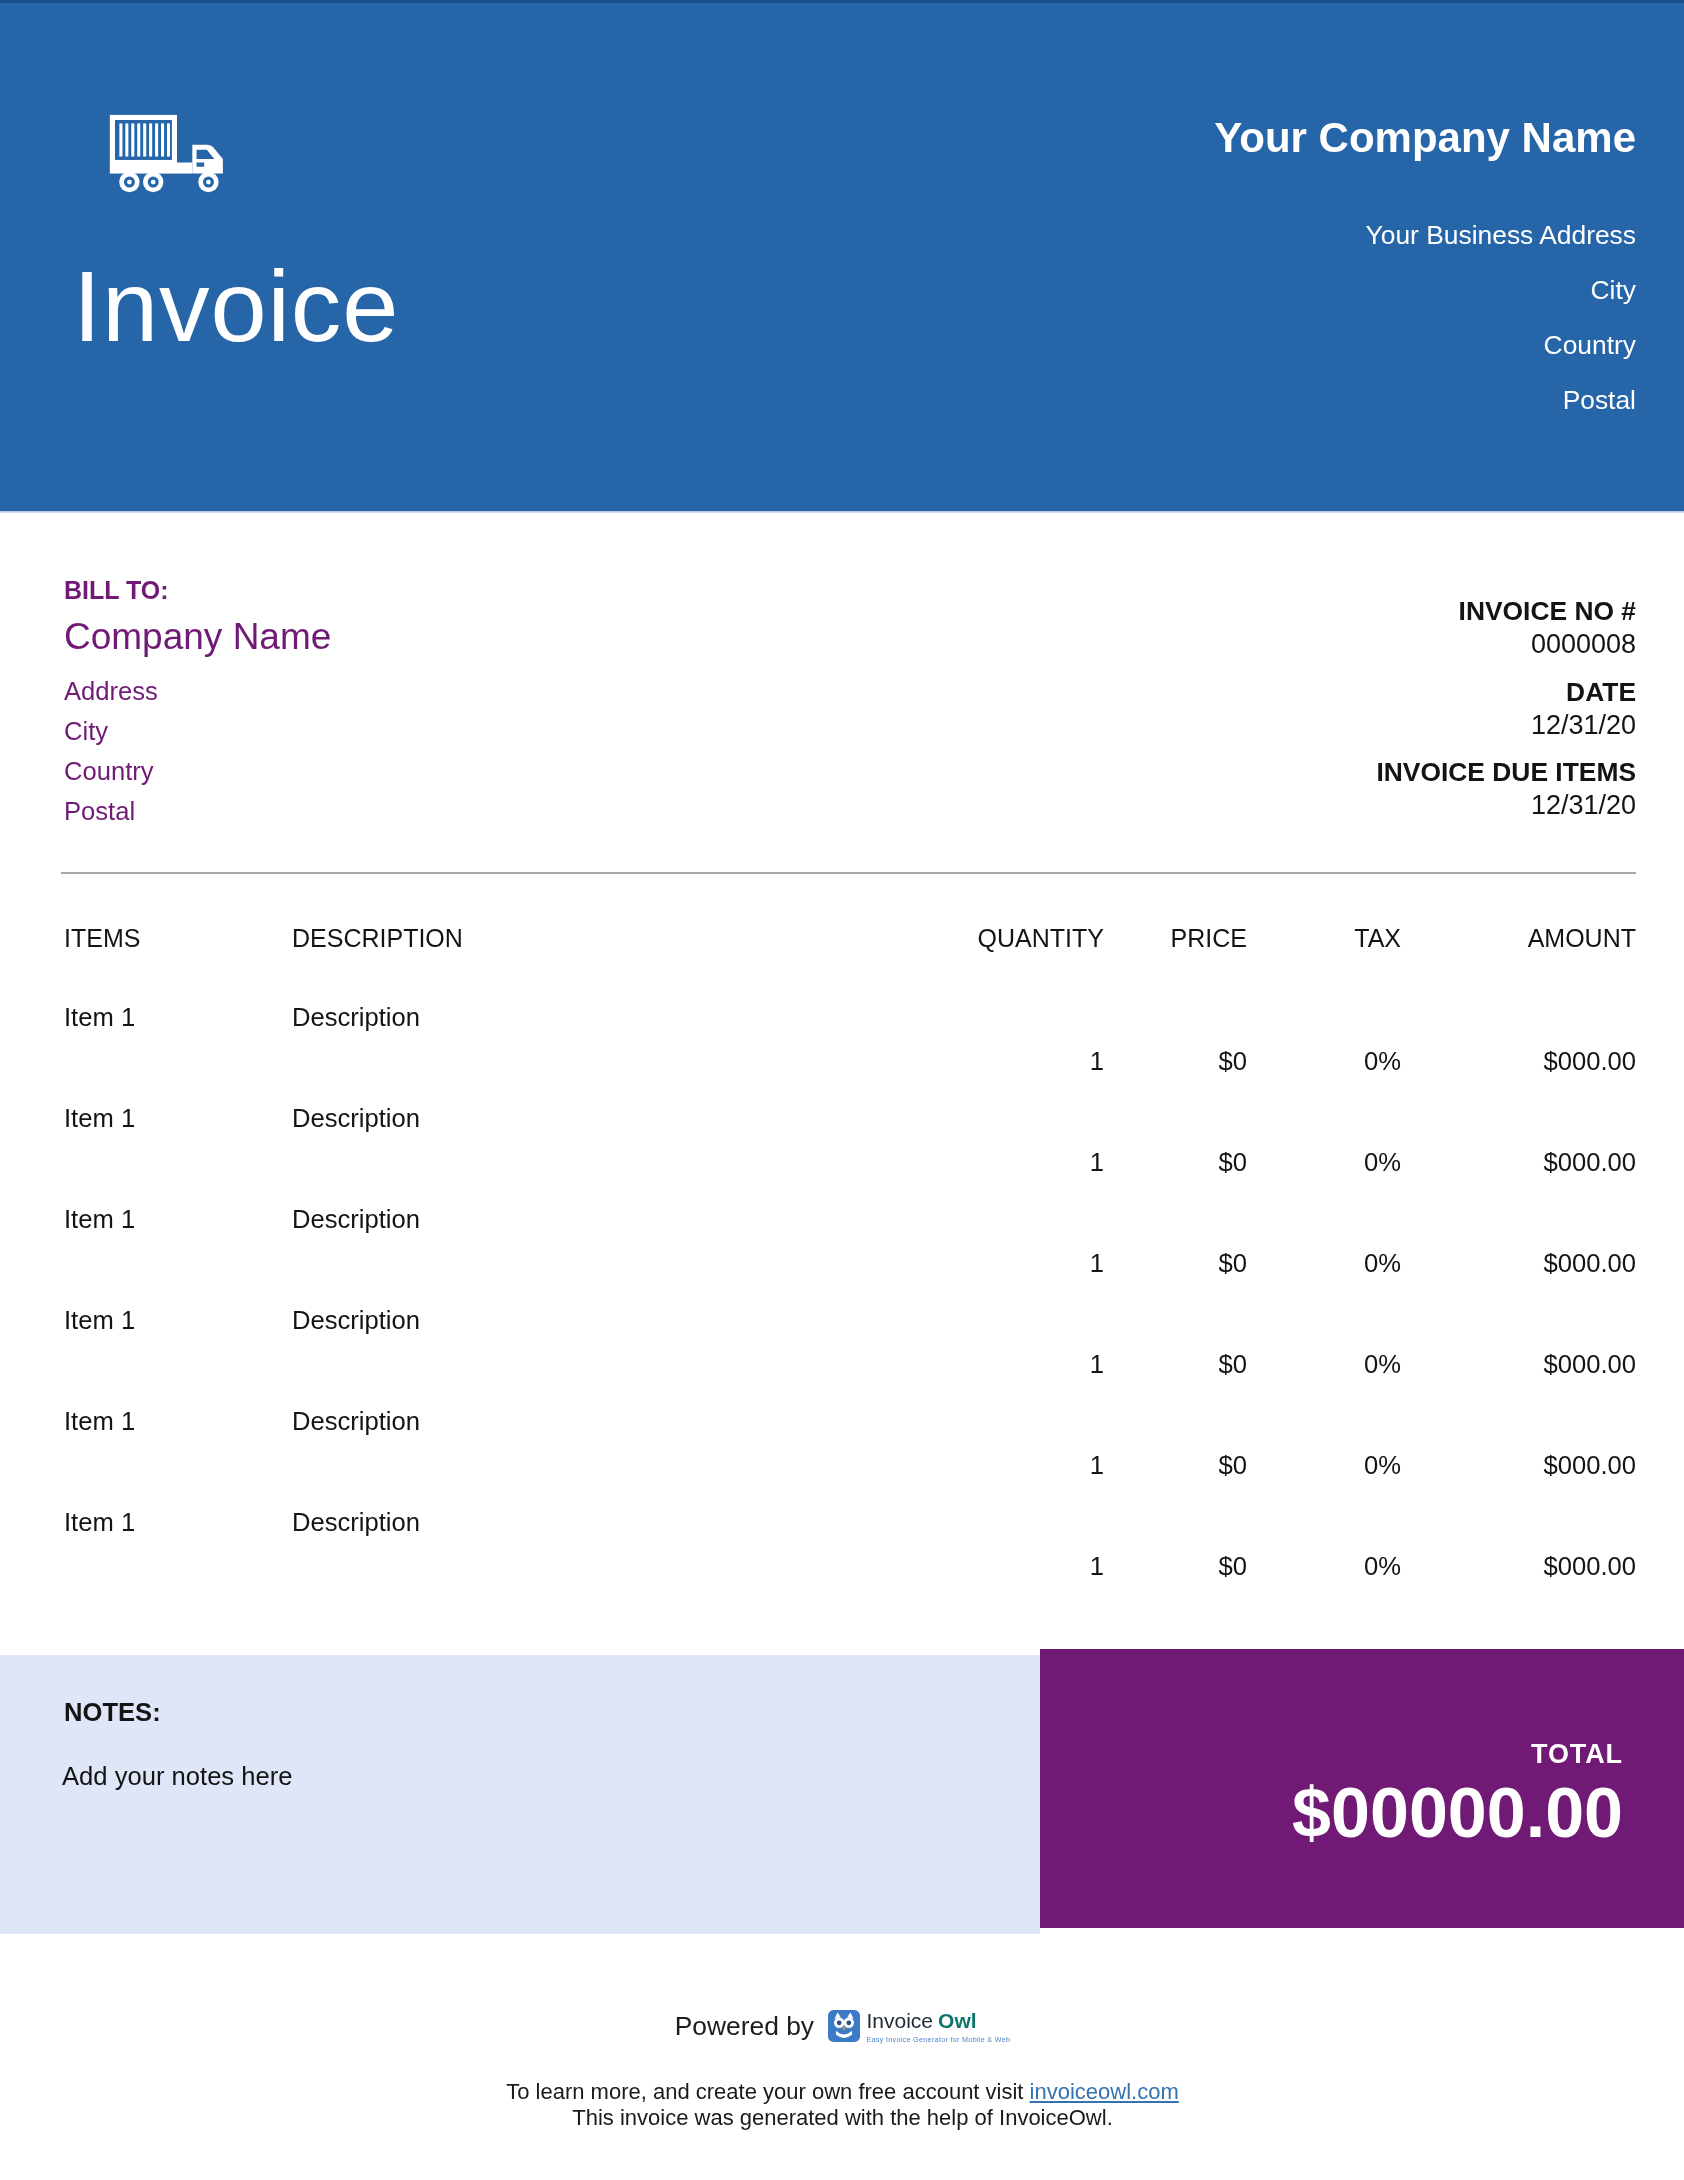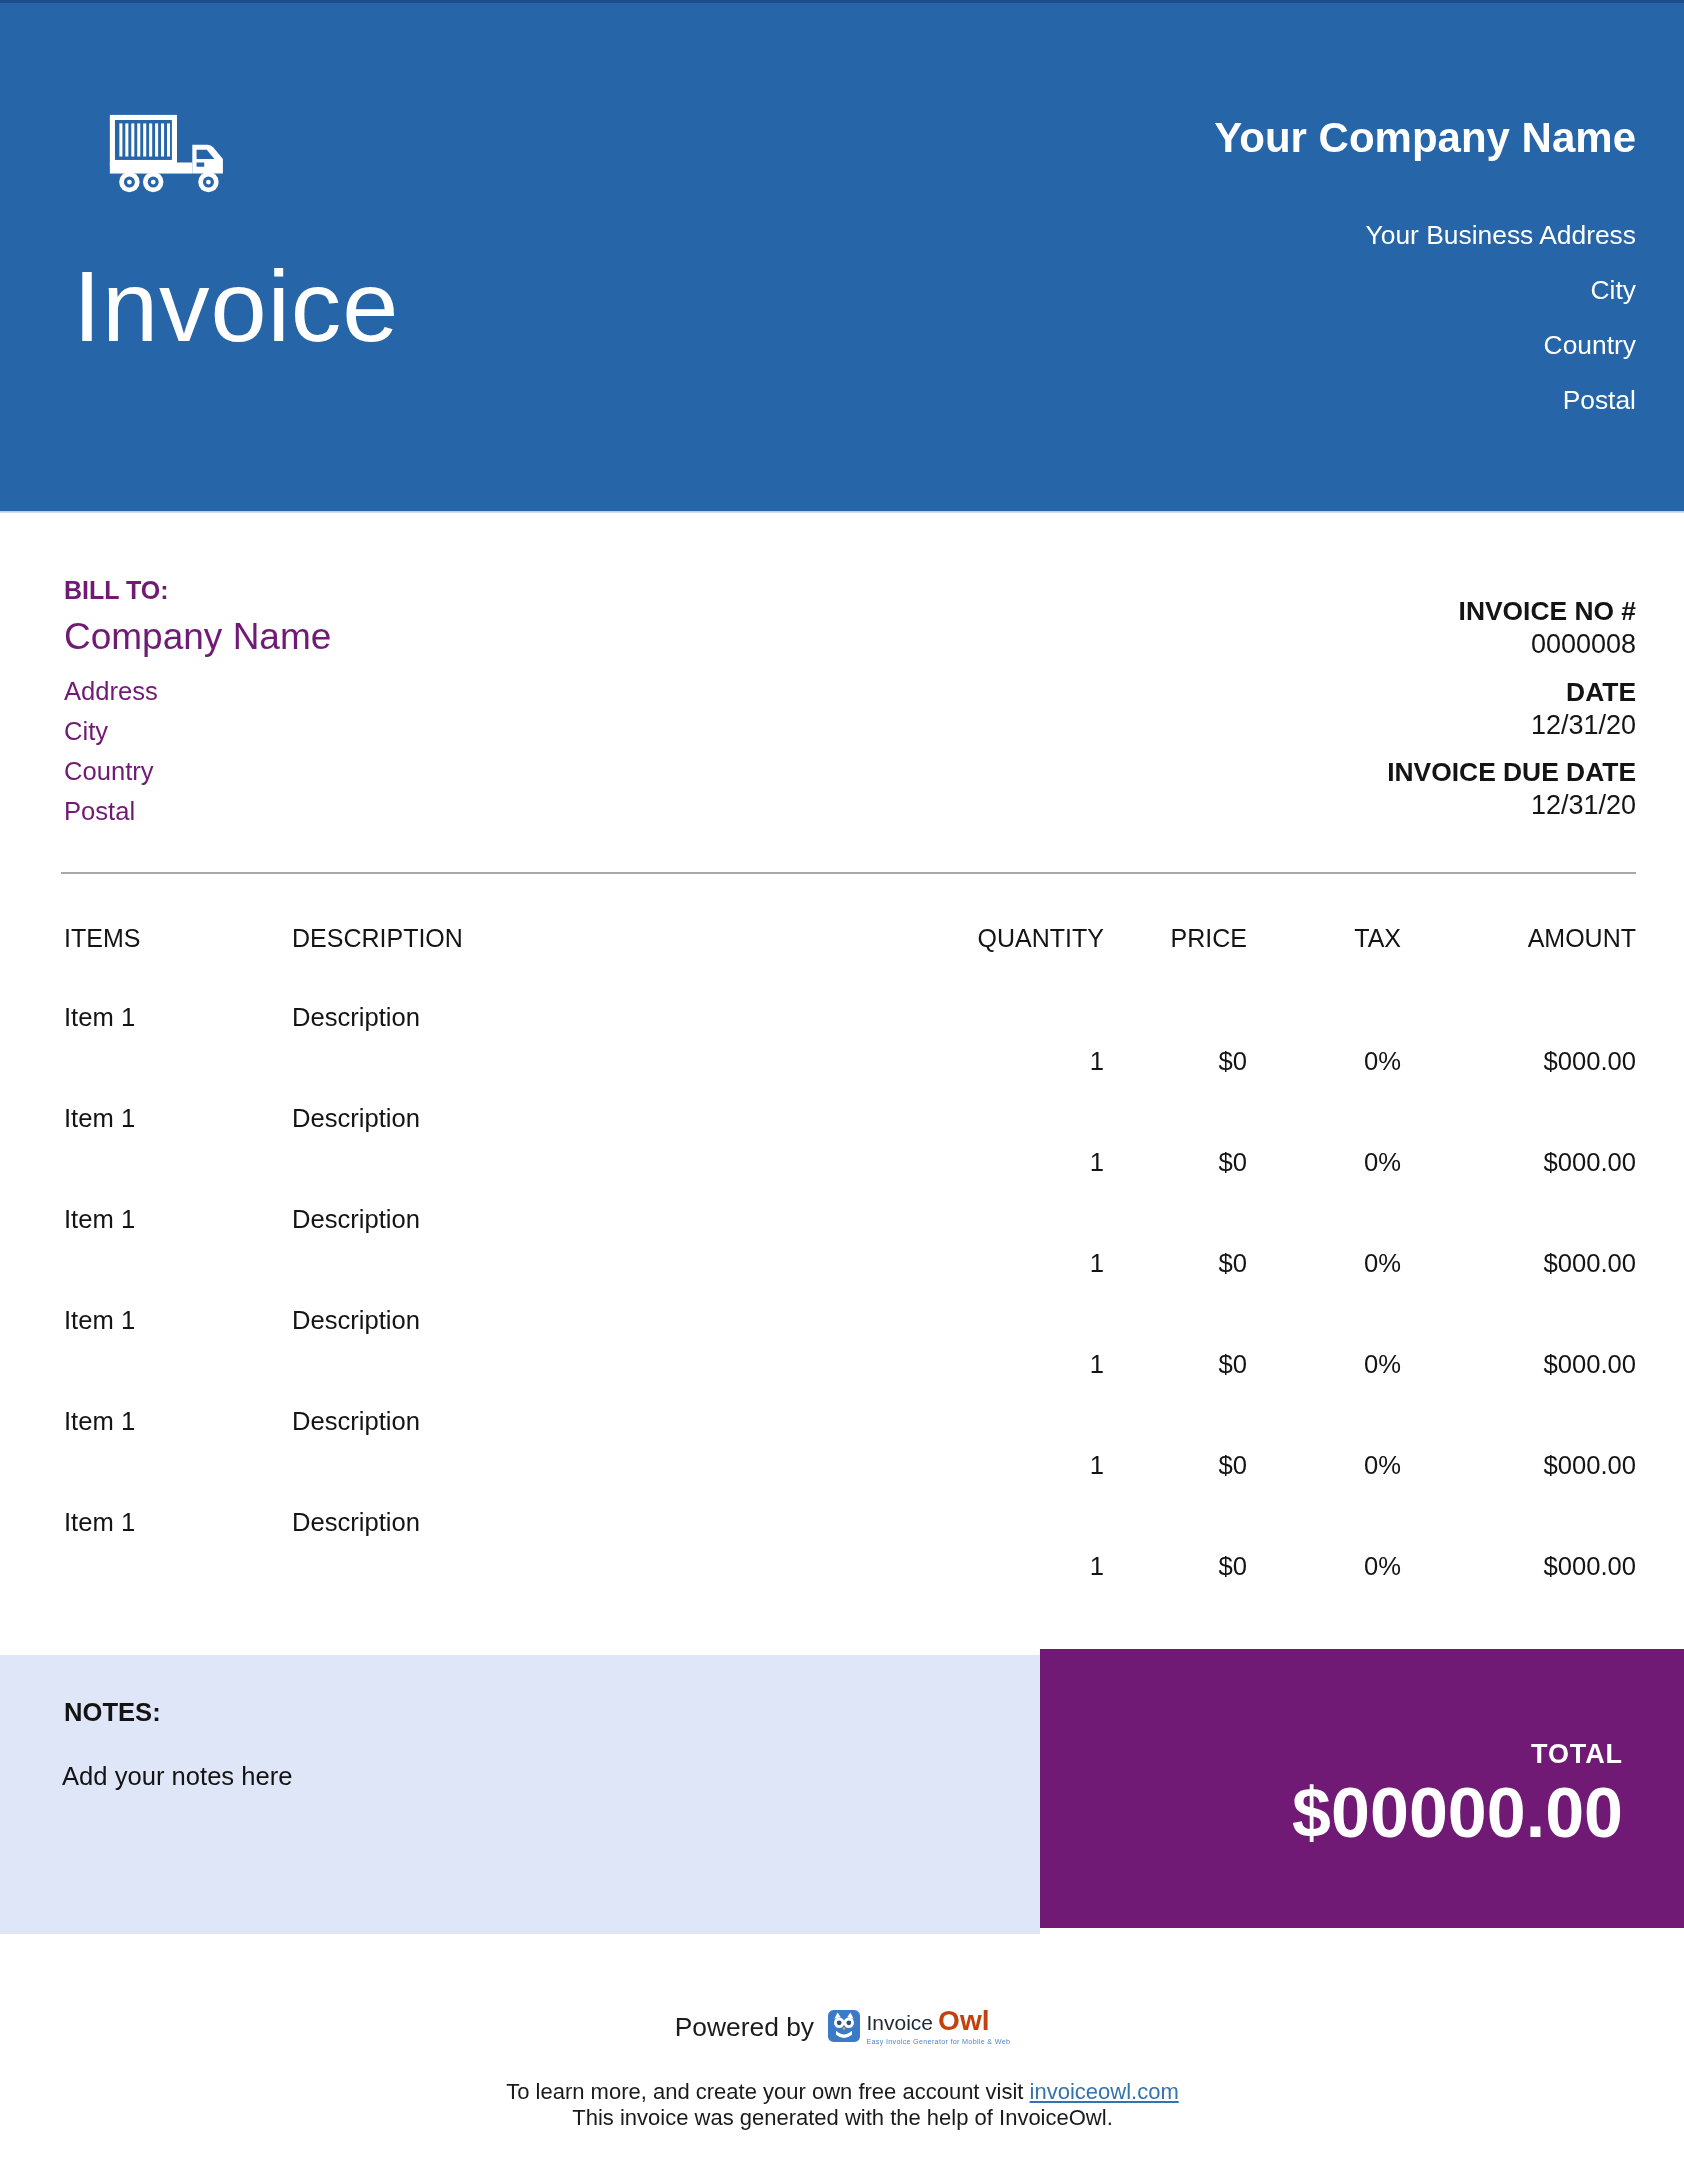--- a/index.html
+++ b/index.html
@@ -59,21 +59,21 @@
   .total-amount{position:absolute;right:62px;top:129px;font-size:70px;font-weight:bold;line-height:1;}
 
   
   .powered{position:absolute;left:0;right:0;top:2010px;display:flex;justify-content:center;align-items:center;gap:13.6px;}
   .powered-text{font-size:26.4px;color:#1c1c1c;}
   .logo{display:flex;align-items:flex-start;gap:6.8px;}
   .logo-badge{width:32px;height:32px;flex:0 0 auto;}
   .logo-col{display:flex;flex-direction:column;}
   .logo-wordrow{display:flex;align-items:baseline;gap:5.1px;line-height:22px;}
   .logo-invoice{font-size:21px;color:#202b36;}
-  .logo-owl{font-size:28px;color:#c2410c;font-weight:bold;}
+  .logo-owl{font-size:21px;color:#0f766e;font-weight:bold;}
   .logo-tagline{font-size:7.2px;color:#4d86c8;letter-spacing:0.3px;margin-top:2.6px;white-space:nowrap;}
   .footnote{position:absolute;left:0;right:0;top:2079px;text-align:center;font-size:22px;color:#1a1a1a;line-height:25.6px;}
   .footnote a{color:#3572b0;text-decoration:underline;}
 </style>
 </head>
 <body>
 
 <div class="page">
 
   <div class="header">
@@ -134,21 +134,21 @@
   <div class="meta">
     <div class="meta-group">
       <div class="meta-label">INVOICE NO #</div>
       <div class="meta-value">0000008</div>
     </div>
     <div class="meta-group">
       <div class="meta-label">DATE</div>
       <div class="meta-value">12/31/20</div>
     </div>
     <div class="meta-group">
-      <div class="meta-label">INVOICE DUE DATE</div>
+      <div class="meta-label">INVOICE DUE ITEMS</div>
       <div class="meta-value">12/31/20</div>
     </div>
   </div>
 
   <div class="divider"></div>
 
   <div class="thead">
     <div class="col col-items">ITEMS</div>
     <div class="col col-desc">DESCRIPTION</div>
     <div class="col col-qty">QUANTITY</div>

